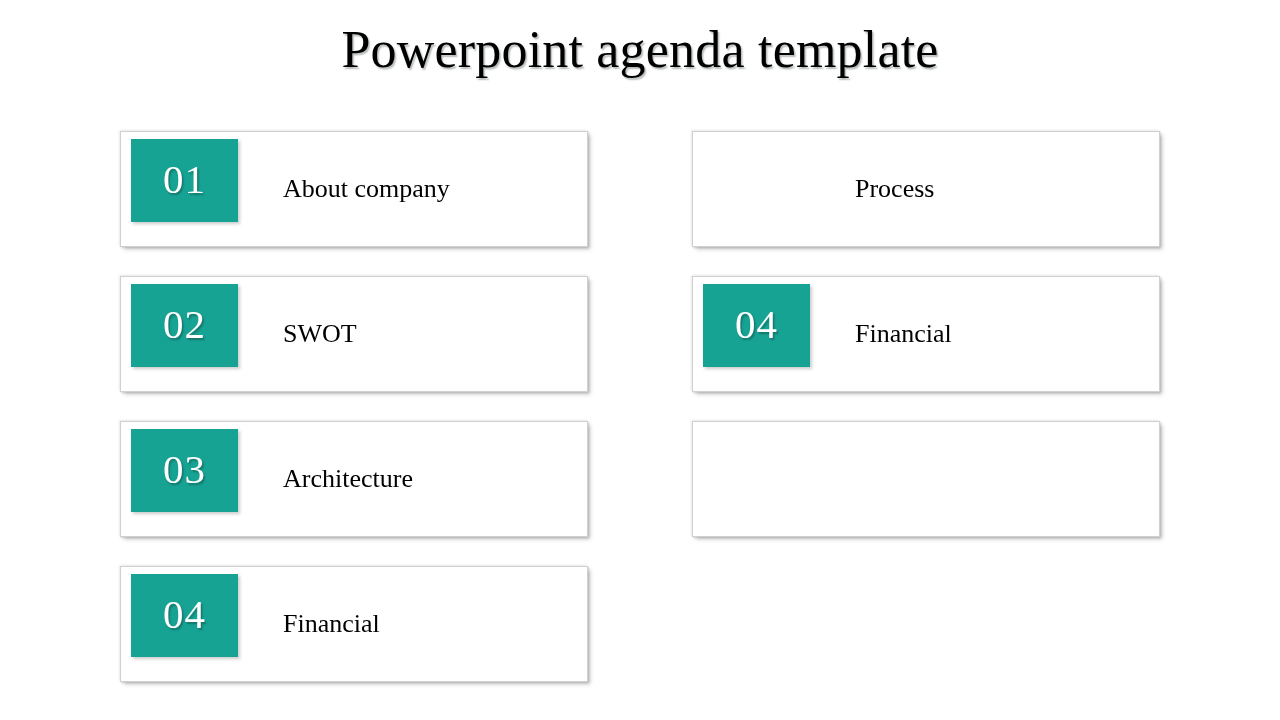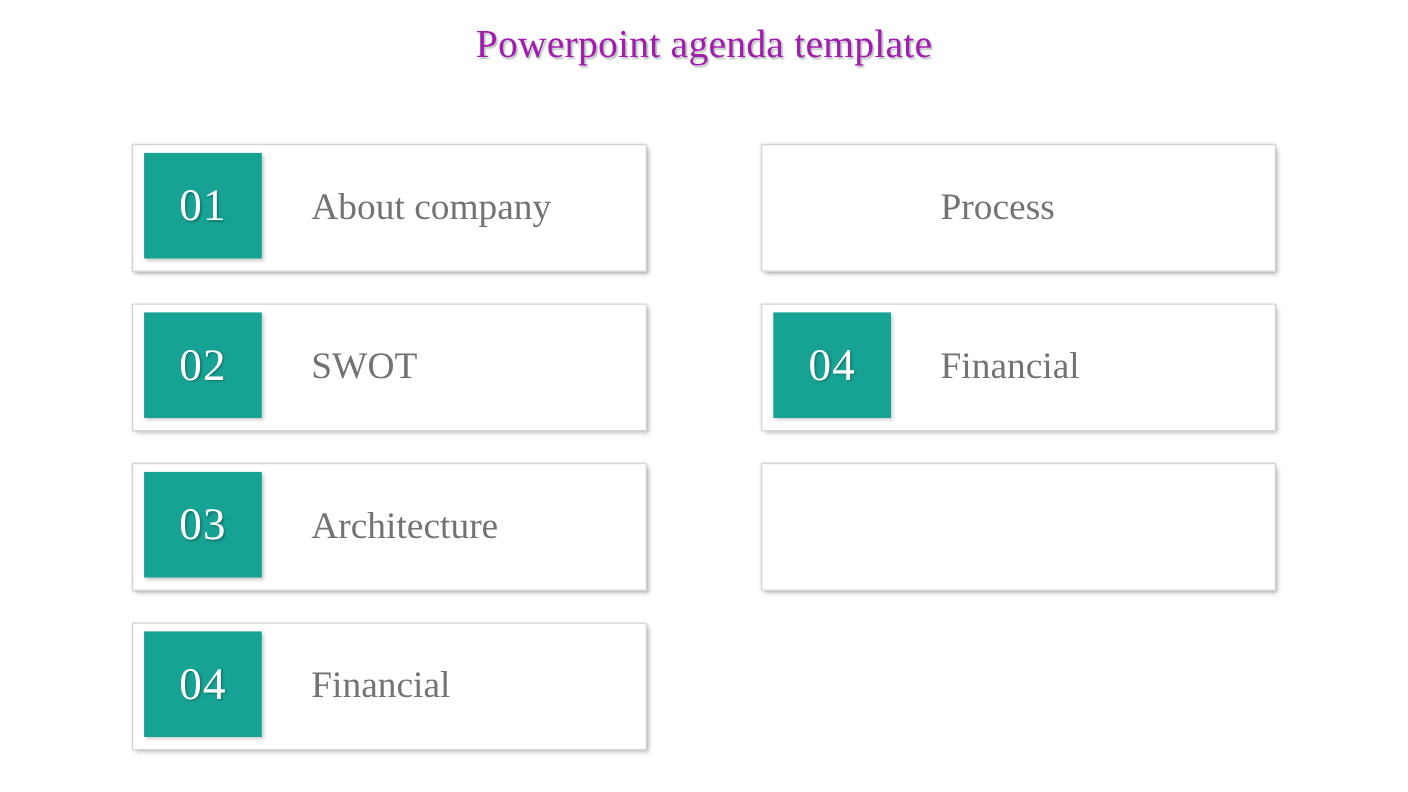--- a/index.html
+++ b/index.html
@@ -28,24 +28,24 @@
   .title-wrap {
     position: absolute;
     left: 0;
     top: 20px;
     width: 1280px;
     text-align: center;
   }
   .slide-title {
     display: inline-block;
     font-family: "Liberation Serif", "DejaVu Serif", serif;
-    font-size: 36px;
+    font-size: 52px;
     font-weight: 400;
     letter-spacing: 0.2px;
-    color: #a21caf;
+    color: #000000;
     text-shadow: 1.5px 1.5px 1.6px rgba(120,130,130,0.55);
     line-height: 1.15;
     white-space: nowrap;
   }
 
   
   .grid {
     position: absolute;
     left: 120px;
     top: 131px;
@@ -76,21 +76,21 @@
     display: flex;
     align-items: center;
   }
   .card:last-child { margin-bottom: 0; }
 
   .num-box {
     position: absolute;
     left: 10px;
     top: 7px;
     width: 107px;
-    height: 96px;
+    height: 83px;
     background: #16a394;
     box-shadow: 2px 2px 3px rgba(90,90,90,0.30);
     display: flex;
     align-items: center;
     justify-content: center;
   }
   .num-text {
     font-family: "Liberation Serif", "DejaVu Serif", serif;
     font-size: 41px;
     font-weight: 400;
@@ -99,23 +99,23 @@
     line-height: 1;
     text-shadow: 1.5px 1.5px 1.8px rgba(20,80,75,0.55);
     padding-bottom: 2px;
   }
 
   .card-label {
     position: absolute;
     left: 162px;
     right: 14px;
     font-family: "Liberation Serif", "DejaVu Serif", serif;
-    font-size: 34px;
+    font-size: 26px;
     font-weight: 400;
-    color: #737373;
+    color: #000000;
     line-height: 1.2;
     white-space: nowrap;
     overflow: hidden;
     text-overflow: ellipsis;
   }
 </style>
 </head>
 <body>
 
 <div class="slide">

